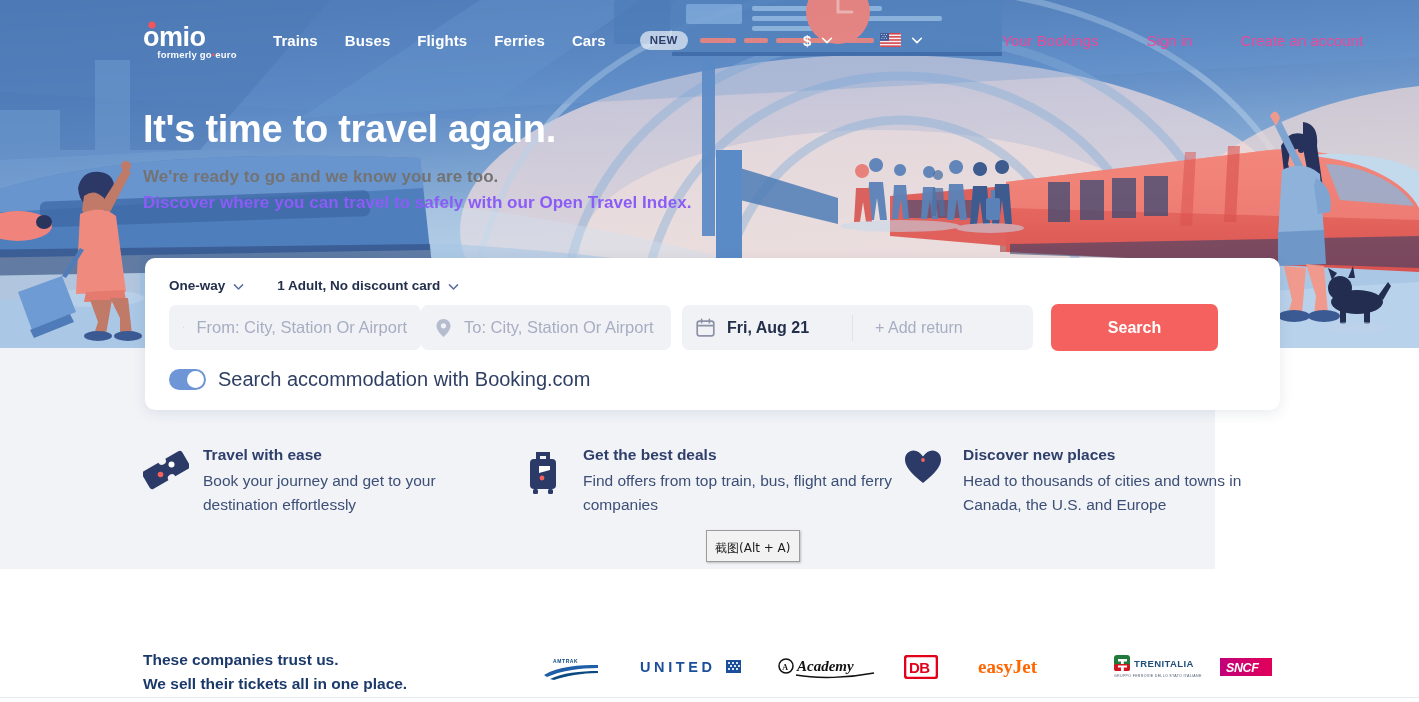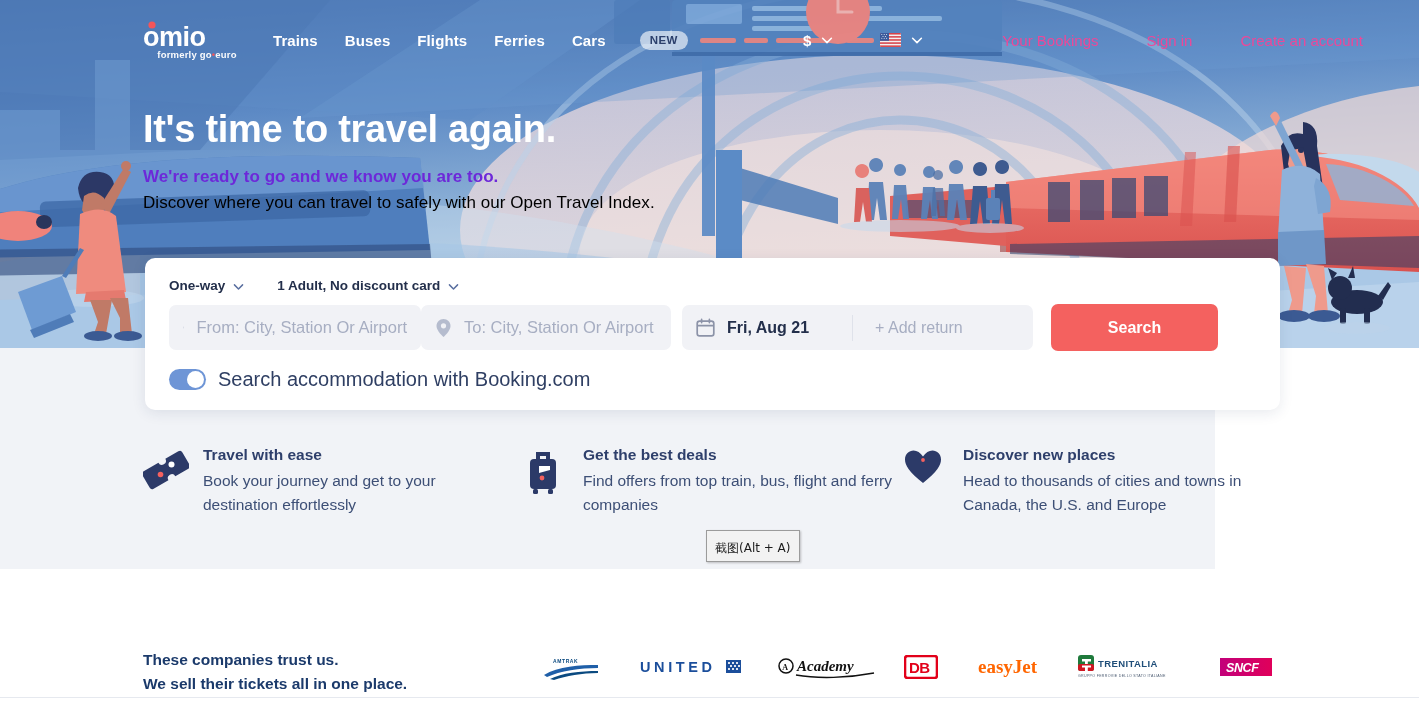--- a/index.html
+++ b/index.html
@@ -50,22 +50,22 @@
   .flag { width:21px; height:14px; display:block; border-radius:1px; }
   .acct { color:#ec4899; font-size:15px; font-weight:400; margin-left:48px; cursor:pointer; white-space:nowrap; }
   .acct.first { margin-left:78px; }
 
   
   .herocopy { position:absolute; left:143px; top:108px; z-index:30; }
   .h1 {
     font-size:38px; font-weight:700; color:#ffffff; letter-spacing:-.3px;
     line-height:1.15; margin-bottom:15px;
   }
-  .h2 { font-size:17px; font-weight:700; color:#6d28d9; margin-bottom:6px; letter-spacing:.05px; }
-  .h3 { font-size:17px; font-weight:400; color:#000000; letter-spacing:.05px; }
+  .h2 { font-size:17px; font-weight:700; color:#737373; margin-bottom:6px; letter-spacing:.05px; }
+  .h3 { font-size:17px; font-weight:700; color:#8b5cf6; letter-spacing:.05px; }
 
   
   .searchcard {
     position:absolute; left:145px; top:258px; width:1135px; height:152px;
     background:#ffffff; border-radius:10px; z-index:35;
     box-shadow:0 3px 14px rgba(30,50,90,.10);
   }
   .sc-top { display:flex; align-items:center; padding:20px 0 0 24px; }
   .sc-sel { display:flex; align-items:flex-end; font-size:13.5px; font-weight:700; color:#232f4b; cursor:pointer; }
   .sc-sel .chev2 { width:13px; height:13px; margin-left:7px; }
@@ -516,21 +516,21 @@
           <text x="5" y="18" font-family="Liberation Sans, sans-serif" font-size="15" font-weight="700" fill="#e2001a" letter-spacing="-0.5">DB</text>
         </svg>
       </div>
 
       <div class="logoitem" style="left:458px;">
         <svg width="96" height="24" viewBox="0 0 96 24">
           <text x="0" y="18" font-family="Liberation Serif, serif" font-size="19" font-weight="700" fill="#ff6600">easyJet</text>
         </svg>
       </div>
 
-      <div class="logoitem" style="left:558px;">
+      <div class="logoitem" style="left:594px;">
         <svg width="112" height="30" viewBox="0 0 112 30">
           <rect x="0" y="3" width="16" height="16" rx="3" fill="#1f7a3c"></rect>
           <path d="M4,7 h9 v2.6 h-3.2 v7 h-2.8 v-7 h-3 z" fill="#ffffff"></path>
           <rect x="0" y="12" width="16" height="7" rx="2" fill="#cf1622"></rect>
           <path d="M4,13.6 h9 v2 h-3.2 v3.4 h-2.8 v-3.4 h-3 z" fill="#ffffff"></path>
           <text x="20" y="15" font-family="Liberation Sans, sans-serif" font-size="9.5" font-weight="700" fill="#1f4e79" letter-spacing="0.4">TRENITALIA</text>
           <text x="0" y="25" font-family="Liberation Sans, sans-serif" font-size="3.6" fill="#4a5a70" letter-spacing="0.3">GRUPPO FERROVIE DELLO STATO ITALIANE</text>
         </svg>
       </div>
 

